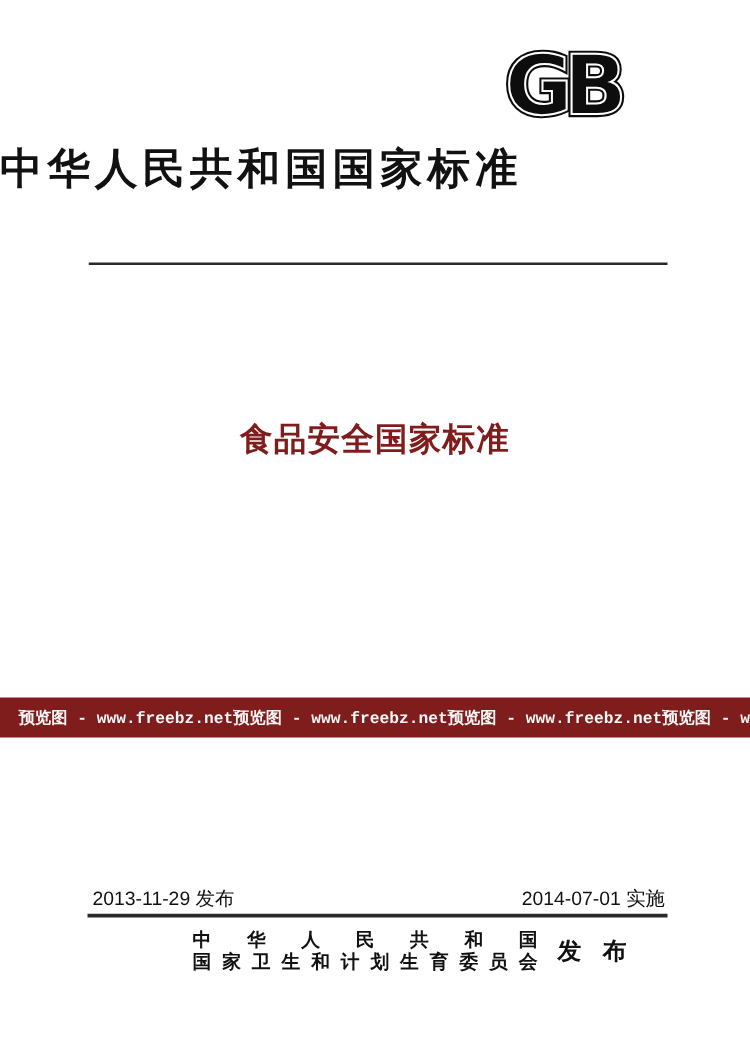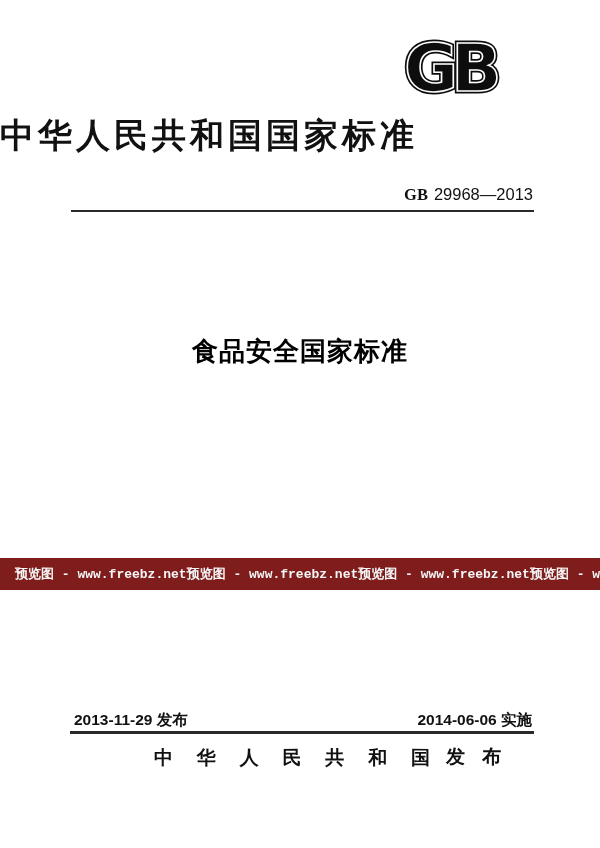--- a/index.html
+++ b/index.html
@@ -78,21 +78,21 @@
   .doc-title {
     position: absolute;
     top: 336px;
     left: 0;
     width: 100%;
     text-align: center;
     font-weight: 700;
     font-size: 26px;
     line-height: 30px;
     letter-spacing: 1px;
-    color: #000000;
+    color: #7f1d1d;
   }
   .doc-title .line2 {
     margin-top: 16px;
   }
 
   
   .watermark-band {
     position: absolute;
     top: 558px;
     left: 0;
@@ -117,21 +117,21 @@
 
   
   .dates-row {
     position: absolute;
     top: 710px;
     left: 74px;
     right: 68px;
     display: flex;
     justify-content: space-between;
     font-size: 15.5px;
-    font-weight: 700;
+    font-weight: 400;
     line-height: 20px;
     color: #111;
     white-space: nowrap;
   }
 
   .rule-bottom {
     position: absolute;
     top: 731px;
     left: 70px;
     right: 66px;
@@ -145,21 +145,21 @@
     top: 744px;
     left: 154px;
     display: flex;
     align-items: center;
   }
   .publisher-lines {
     width: 276px;
   }
   .publisher-line {
     font-weight: 700;
-    font-size: 19px;
+    font-size: 15px;
     line-height: 17px;
     color: #111;
     text-align: justify;
     text-align-last: justify;
     text-justify: inter-character;
   }
   .publish-label {
     font-weight: 700;
     font-size: 19px;
     letter-spacing: 6px;
@@ -175,44 +175,42 @@
 
   <svg class="gb-logo" viewBox="0 0 122 64" aria-hidden="true">
     <g>
       <text x="0" y="57" font-family="'DejaVu Sans', sans-serif" font-weight="900" font-size="66" letter-spacing="-7" fill="#0d0d0d" stroke="#0d0d0d" stroke-width="5">GB</text>
       <text x="0" y="57" font-family="'DejaVu Sans', sans-serif" font-weight="900" font-size="66" letter-spacing="-7" fill="#0d0d0d" stroke="#ffffff" stroke-width="1.6">GB</text>
     </g>
   </svg>
 
   <div class="header-title">中华人民共和国国家标准</div>
 
-  <div class="std-number">
-    <span class="prefix">GB</span><span class="number">29968—2013</span>
-  </div>
 
   <div class="rule-top"></div>
 
   <div class="doc-title">
     <div class="line1">食品安全国家标准</div>
   </div>
 
   <div class="watermark-band">
     <span class="watermark-item">预览图 - www.freebz.net</span>
     <span class="watermark-item">预览图 - www.freebz.net</span>
     <span class="watermark-item">预览图 - www.freebz.net</span>
     <span class="watermark-item">预览图 - www.freebz.net</span>
   </div>
 
   <div class="dates-row">
     <span>2013-11-29 发布</span>
-    <span>2014-06-06 实施</span>
+    <span>2014-07-01 实施</span>
   </div>
 
   <div class="rule-bottom"></div>
 
   <div class="publisher">
     <div class="publisher-lines">
       <div class="publisher-line">中华人民共和国</div>
+      <div class="publisher-line">国家卫生和计划生育委员会</div>
     </div>
     <div class="publish-label">发 布</div>
   </div>
 
 </div>
 
 </body></html>

